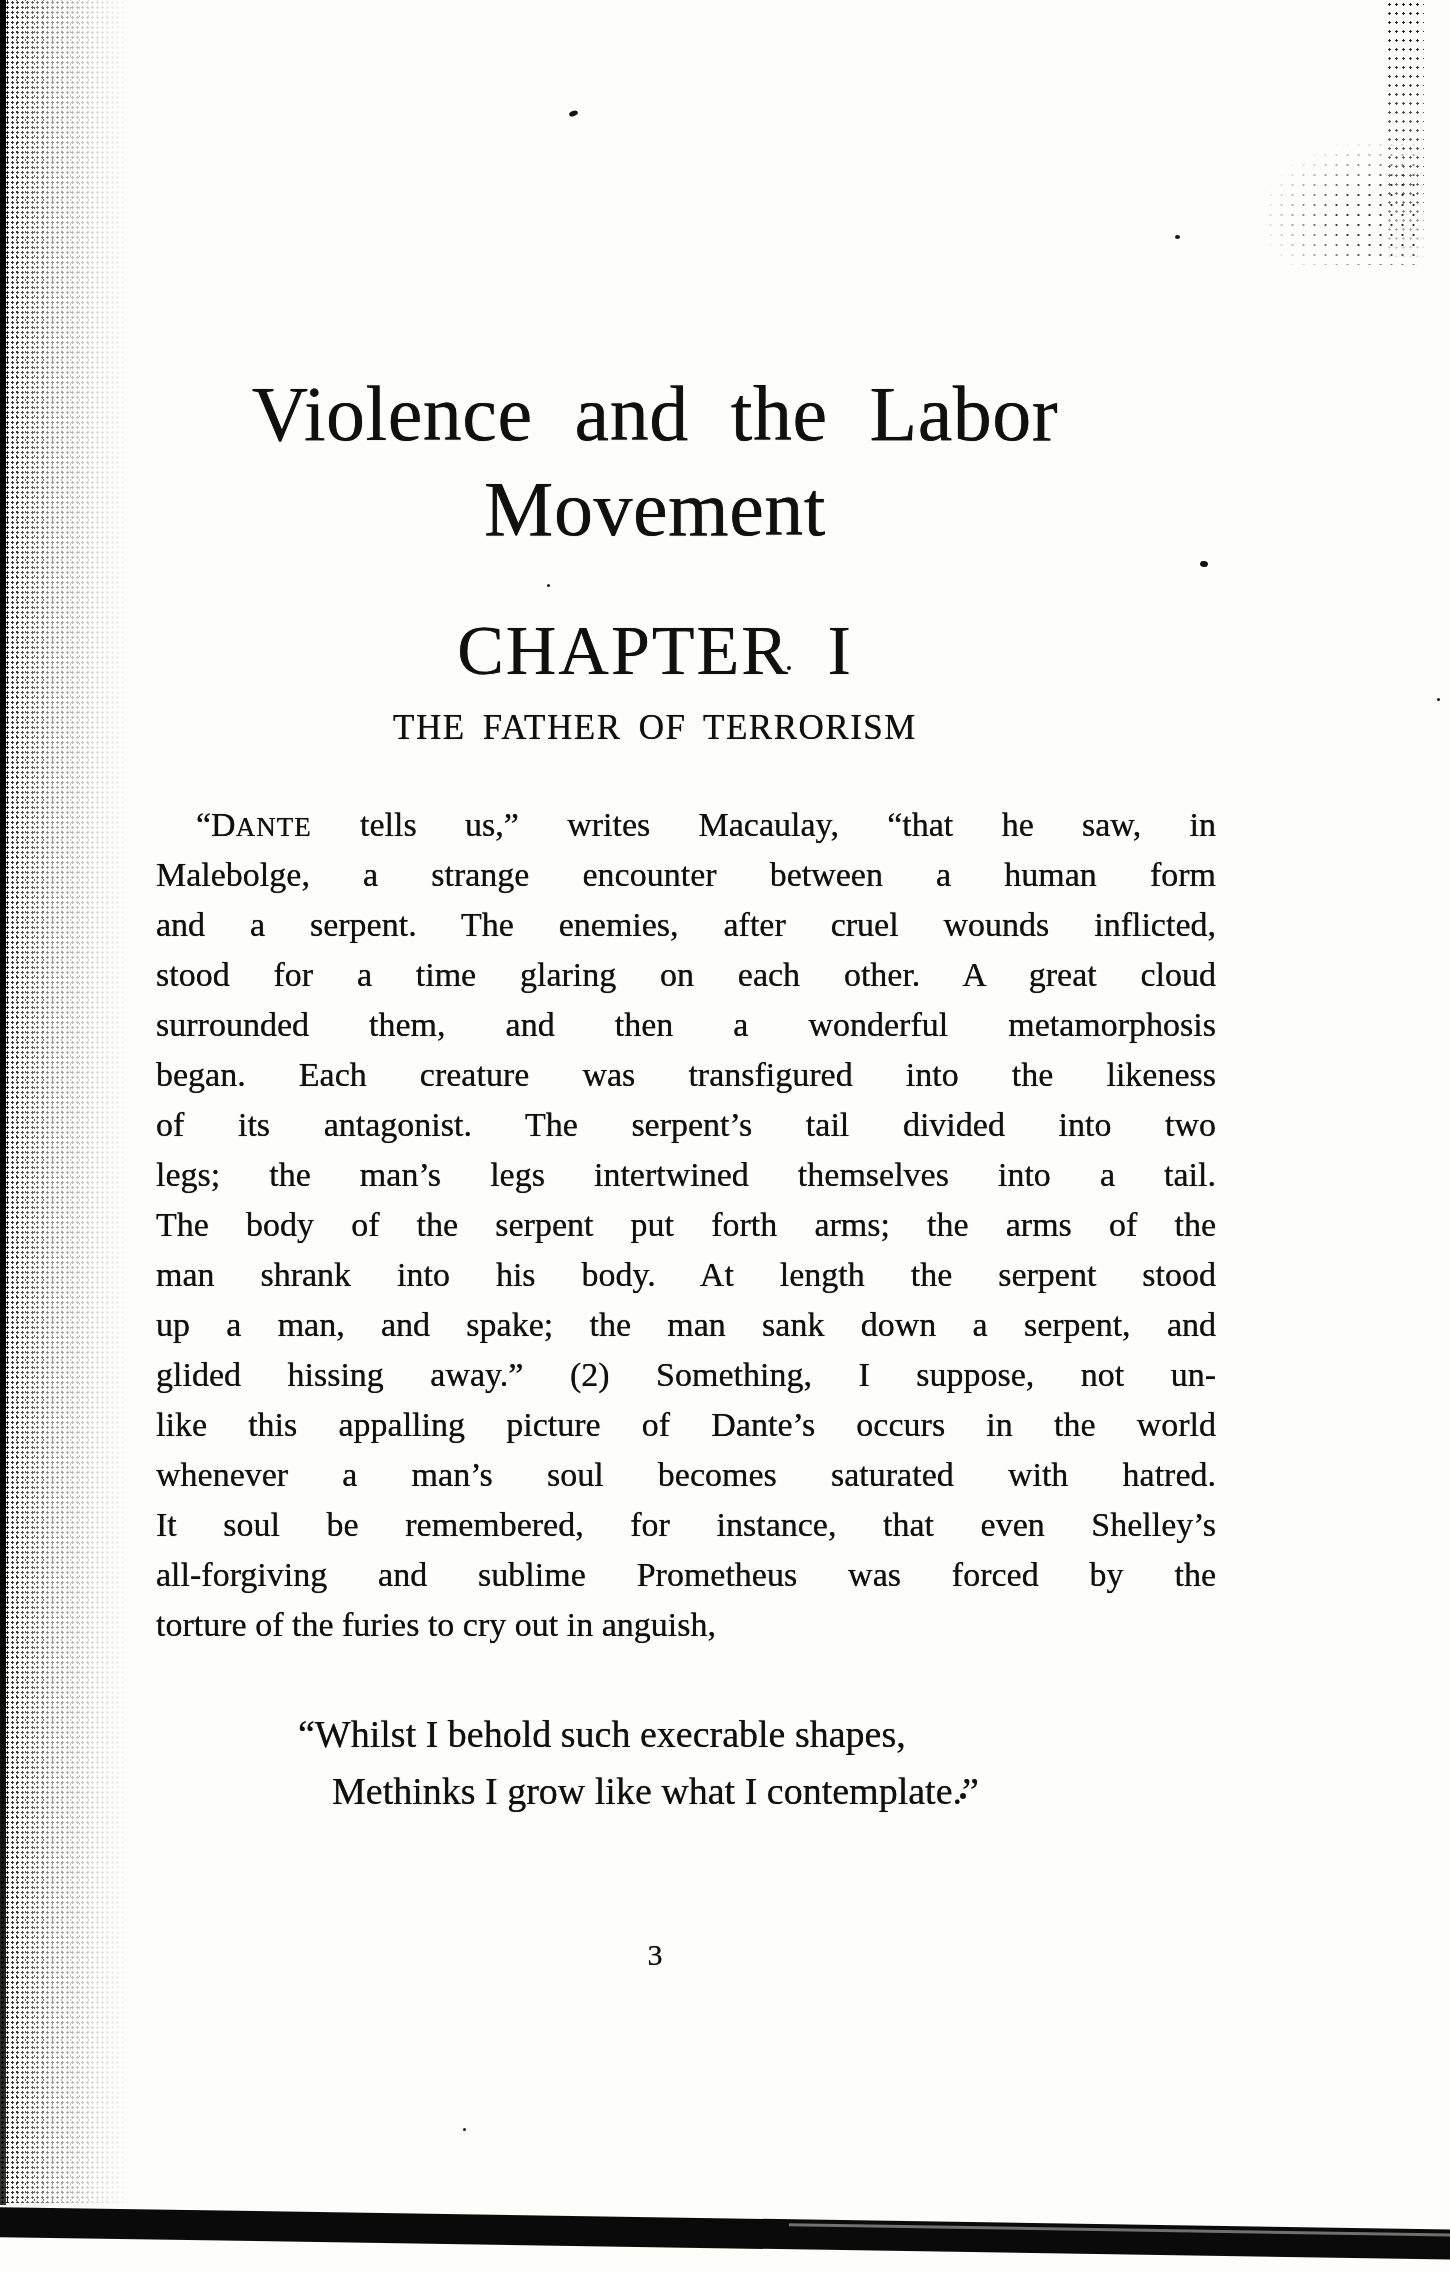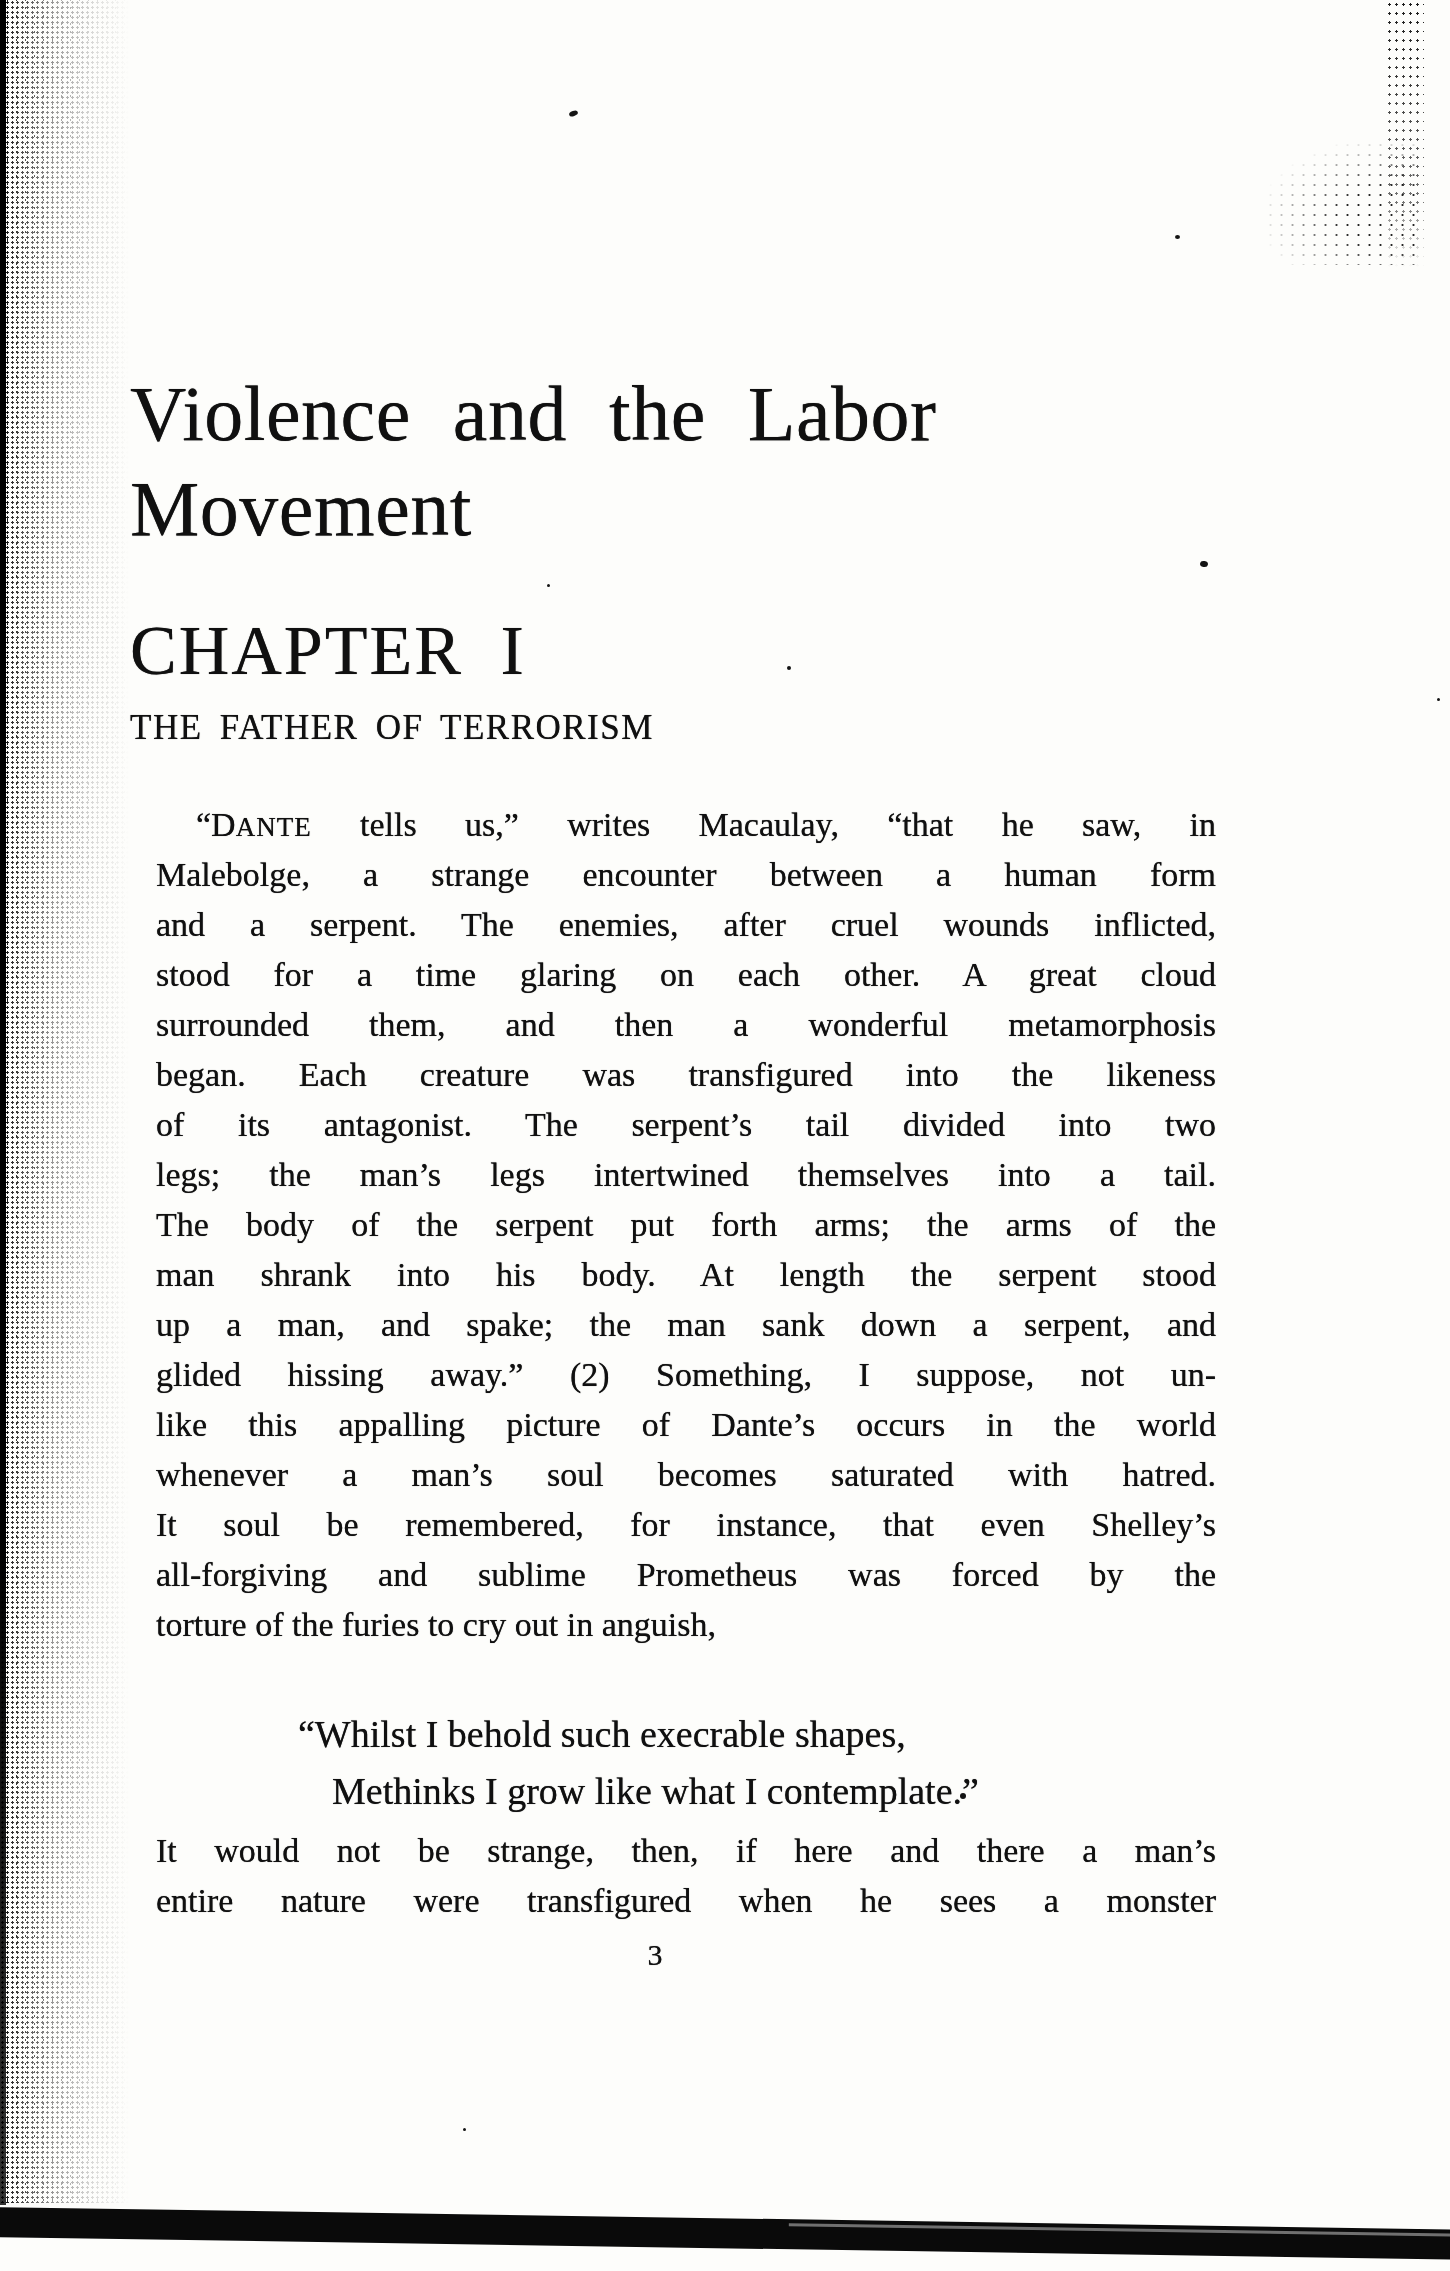--- a/index.html
+++ b/index.html
@@ -8,21 +8,21 @@
     width:1450px; height:2271px;
     margin:0 auto;
     background:#fdfdfb;
     overflow:hidden;
     font-family:"Liberation Serif","DejaVu Serif",serif;
     color:#101010;
   }
   .ink { text-shadow: 0 0 0.7px rgba(0,0,0,0.85); }
 
   
-  .heading-col { position:absolute; left:130px; width:1050px; text-align:left; }
+  .heading-col { position:absolute; left:130px; width:1050px; text-align:center; }
   .book-title { top:366px; font-size:78px; line-height:95px; word-spacing:22px; letter-spacing:0.5px; }
   .chapter    { top:611px; font-size:70px; letter-spacing:2px; word-spacing:18px; }
   .section    { top:708px; font-size:35px; letter-spacing:1.5px; word-spacing:7px; }
 
   
   .para { position:absolute; left:130px; width:1060px; font-size:34px; line-height:50px;margin-left:26px; }
   .para1 { top:800px; }
   .jline { height:50px; text-align:justify; text-align-last:justify; white-space:normal; }
   .line-first { padding-left:40px; }
   .plines .jline:last-child { text-align-last:left; }
@@ -116,24 +116,20 @@
         <div class="jline ink">all-forgiving and sublime Prometheus was forced by the</div>
         <div class="jline ink">torture of the furies to cry out in anguish,</div>
       </div>
   </div>
 
   <div class="verse ink">
     <div class="v1">“Whilst I behold such execrable shapes,</div>
     <div class="v2">Methinks I grow like what I contemplate.”</div>
   </div>
 
-  <div class="para para2">
-    <div class="jline ink">It would not be strange, then, if here and there a man’s</div>
-    <div class="jline ink">entire nature were transfigured when he sees a monster</div>
-  </div>
 
   <div class="pagenum ink">3</div>
 
   <div class="speck" style="left:569px; top:111px; width:9px; height:5px; transform:rotate(-18deg);"></div>
   <div class="speck" style="left:1175px; top:235px; width:5px; height:4px;"></div>
   <div class="speck" style="left:1200px; top:561px; width:8px; height:6px; transform:rotate(12deg);"></div>
   <div class="speck" style="left:547px; top:584px; width:3px; height:3px;"></div>
   <div class="speck" style="left:787px; top:666px; width:4px; height:4px;"></div>
   <div class="speck" style="left:960px; top:1793px; width:6px; height:6px;"></div>
   <div class="speck" style="left:463px; top:2128px; width:3px; height:3px;"></div>

